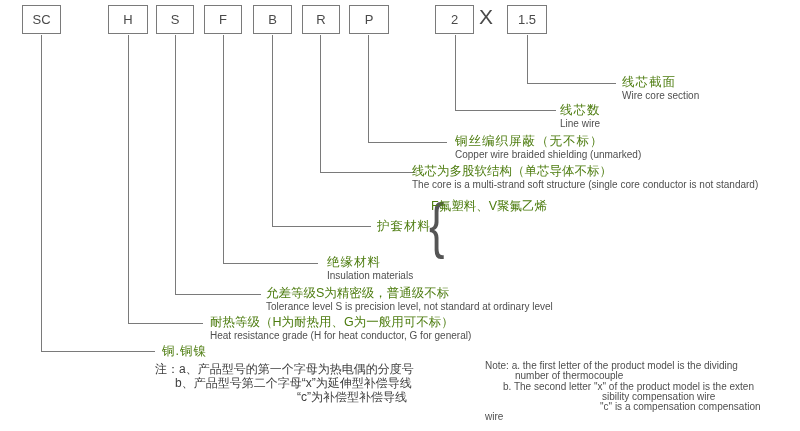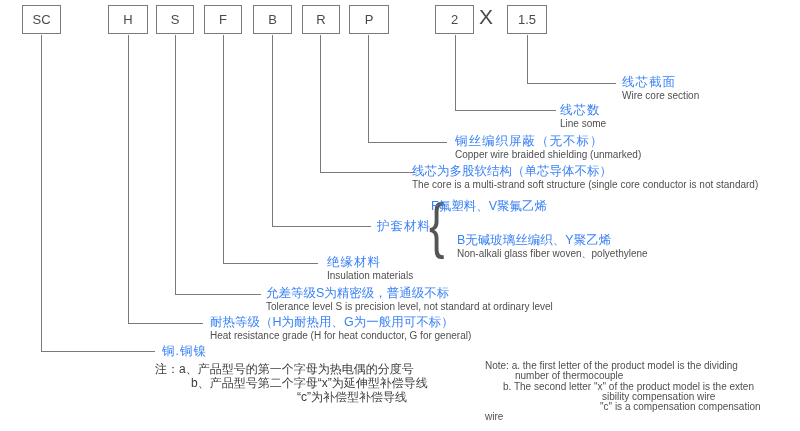--- a/index.html
+++ b/index.html
@@ -11,21 +11,21 @@
   .code-box {
     position:absolute; top:5px; height:29px; box-sizing:border-box;
     border:1px solid #7a7a7a; background:#fff;
     display:flex; align-items:center; justify-content:center;
     font-size:13px; color:#4a4a4a;
   }
   .mult { position:absolute; left:479px; top:5px; font-size:21px; color:#4a4a4a; }
   .vline { position:absolute; width:1px; background:#7a7a7a; }
   .hline { position:absolute; height:1px; background:#7a7a7a; }
   .lbl { position:absolute; white-space:nowrap; }
-  .zh { font-size:12.5px; line-height:15px; color:#3b82f6; letter-spacing:1px; }
+  .zh { font-size:12.5px; line-height:15px; color:#4d7c0f; letter-spacing:1px; }
   .en { font-size:10px; line-height:11.5px; color:#4f4f4f; letter-spacing:0; }
   .brace {
     position:absolute; left:429px; top:194px; font-size:62px; line-height:62px;
     color:#555; transform:scaleX(0.75); transform-origin:left center; font-weight:400;
   }
   .notes-zh { position:absolute; left:155px; top:362px; font-size:12px; line-height:14px; color:#3d3d3d; }
   .notes-en { position:absolute; left:485px; top:361px; font-size:10px; line-height:10.3px; color:#4f4f4f; }
   .notes-zh div, .notes-en div { white-space:nowrap; }
 </style>
 </head>
@@ -82,43 +82,39 @@
   <div class="hline" style="left:455px;top:110px;width:101px;"></div>
   <div class="hline" style="left:527px;top:83px;width:89px;"></div>
 
   <div class="lbl" style="left:622px;top:75px;">
     <div class="zh">线芯截面</div>
     <div class="en">Wire core section</div>
   </div>
 
   <div class="lbl" style="left:560px;top:103px;">
     <div class="zh">线芯数</div>
-    <div class="en">Line some</div>
+    <div class="en">Line wire</div>
   </div>
 
   <div class="lbl" style="left:455px;top:134px;">
     <div class="zh">铜丝编织屏蔽（无不标）</div>
     <div class="en">Copper wire braided shielding (unmarked)</div>
   </div>
 
   <div class="lbl" style="left:412px;top:164px;">
     <div class="zh" style="letter-spacing:0;">线芯为多股软结构（单芯导体不标）</div>
     <div class="en">The core is a multi-strand soft structure (single core conductor is not standard)</div>
   </div>
 
   <div class="lbl" style="left:377px;top:219px;">
     <div class="zh">护套材料</div>
   </div>
   <div class="brace">{</div>
   <div class="lbl" style="left:431px;top:199px;">
     <div class="zh" style="letter-spacing:0;">F氟塑料、V聚氟乙烯</div>
-  </div>
-  <div class="lbl" style="left:457px;top:233px;">
-    <div class="zh" style="letter-spacing:0;">B无碱玻璃丝编织、Y聚乙烯</div>
-    <div class="en">Non-alkali glass fiber woven、polyethylene</div>
   </div>
 
   <div class="lbl" style="left:327px;top:255px;">
     <div class="zh">绝缘材料</div>
     <div class="en">Insulation materials</div>
   </div>
 
   <div class="lbl" style="left:266px;top:286px;">
     <div class="zh" style="letter-spacing:0;">允差等级S为精密级，普通级不标</div>
     <div class="en">Tolerance level S is precision level, not standard at ordinary level</div>
@@ -128,21 +124,21 @@
     <div class="zh" style="letter-spacing:0;">耐热等级（H为耐热用、G为一般用可不标）</div>
     <div class="en">Heat resistance grade (H for heat conductor, G for general)</div>
   </div>
 
   <div class="lbl" style="left:162px;top:344px;">
     <div class="zh">铜.铜镍</div>
   </div>
 
   <div class="notes-zh">
     <div>注：a、产品型号的第一个字母为热电偶的分度号</div>
-    <div style="margin-left:36px;">b、产品型号第二个字母“x”为延伸型补偿导线</div>
+    <div style="margin-left:20px;">b、产品型号第二个字母“x”为延伸型补偿导线</div>
     <div style="margin-left:142px;">“c”为补偿型补偿导线</div>
   </div>
 
   <div class="notes-en">
     <div>Note: a. the first letter of the product model is the dividing</div>
     <div style="margin-left:30px;">number of thermocouple</div>
     <div style="margin-left:18px;">b. The second letter "x" of the product model is the exten</div>
     <div style="margin-left:117px;">sibility compensation wire</div>
     <div style="margin-left:115px;">"c" is a compensation compensation</div>
     <div style="">wire</div>

